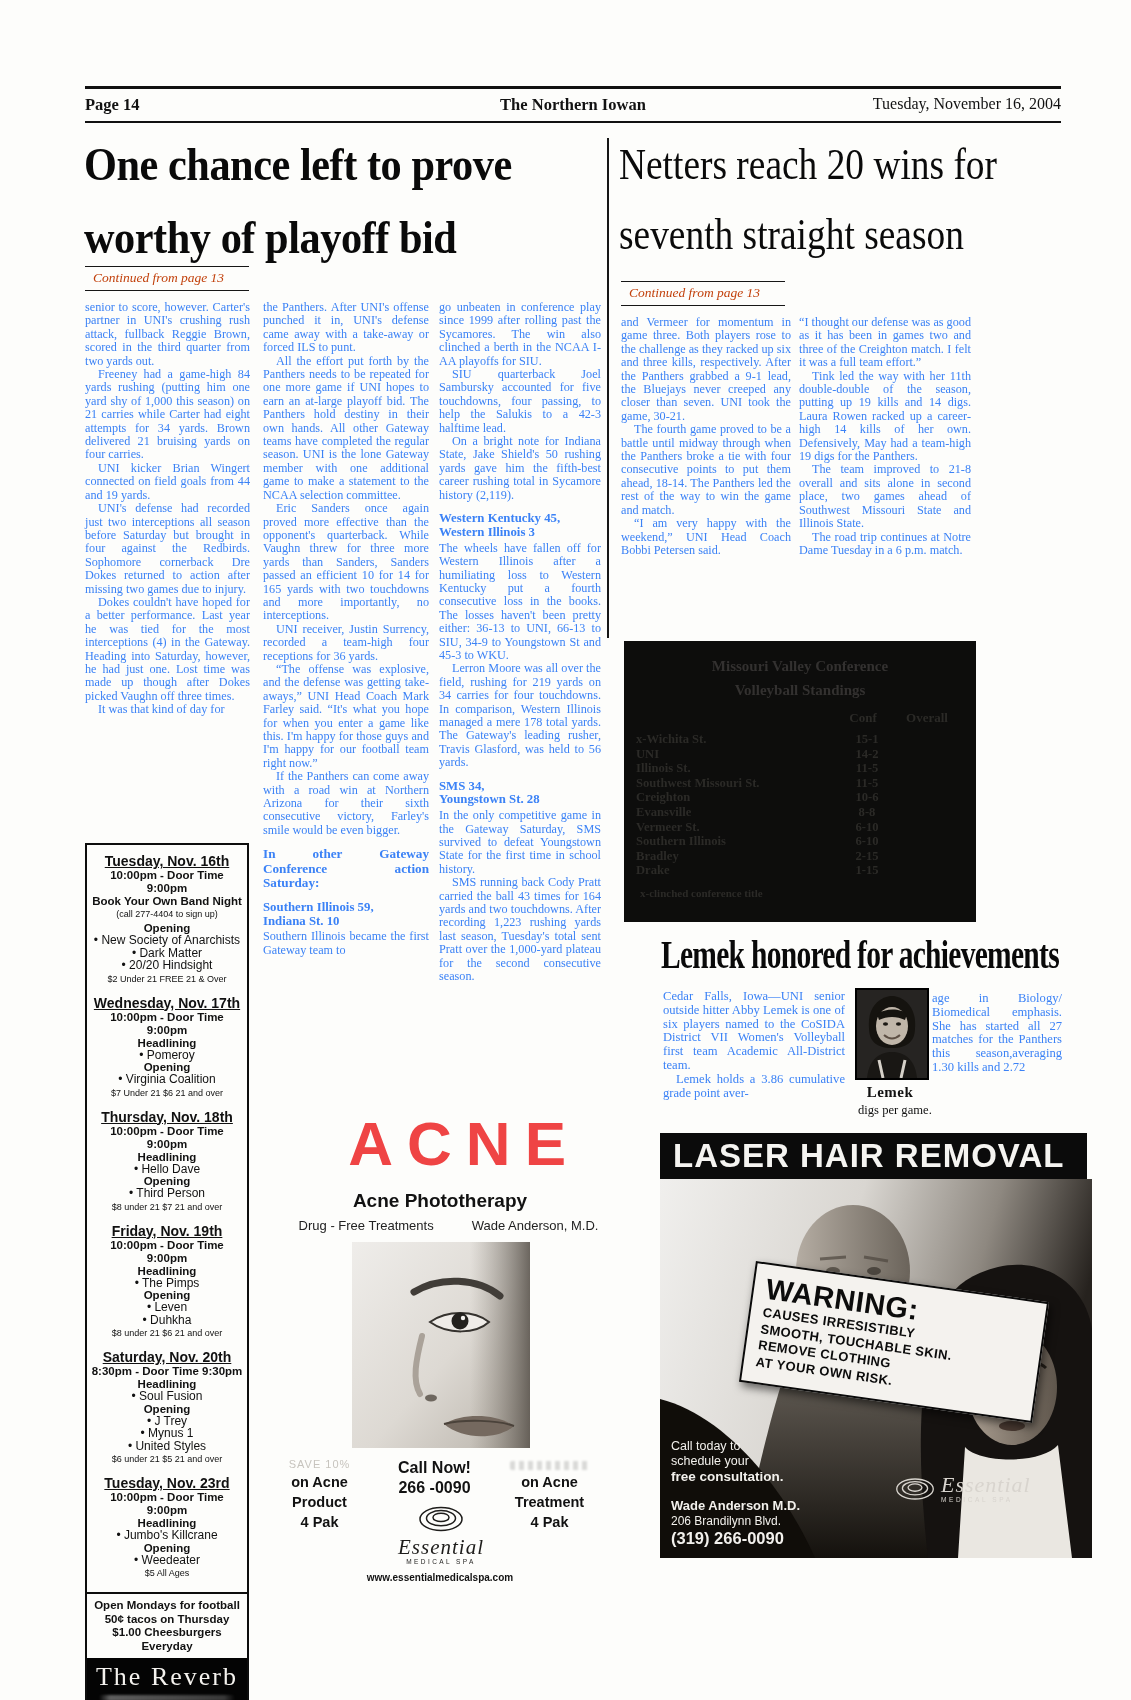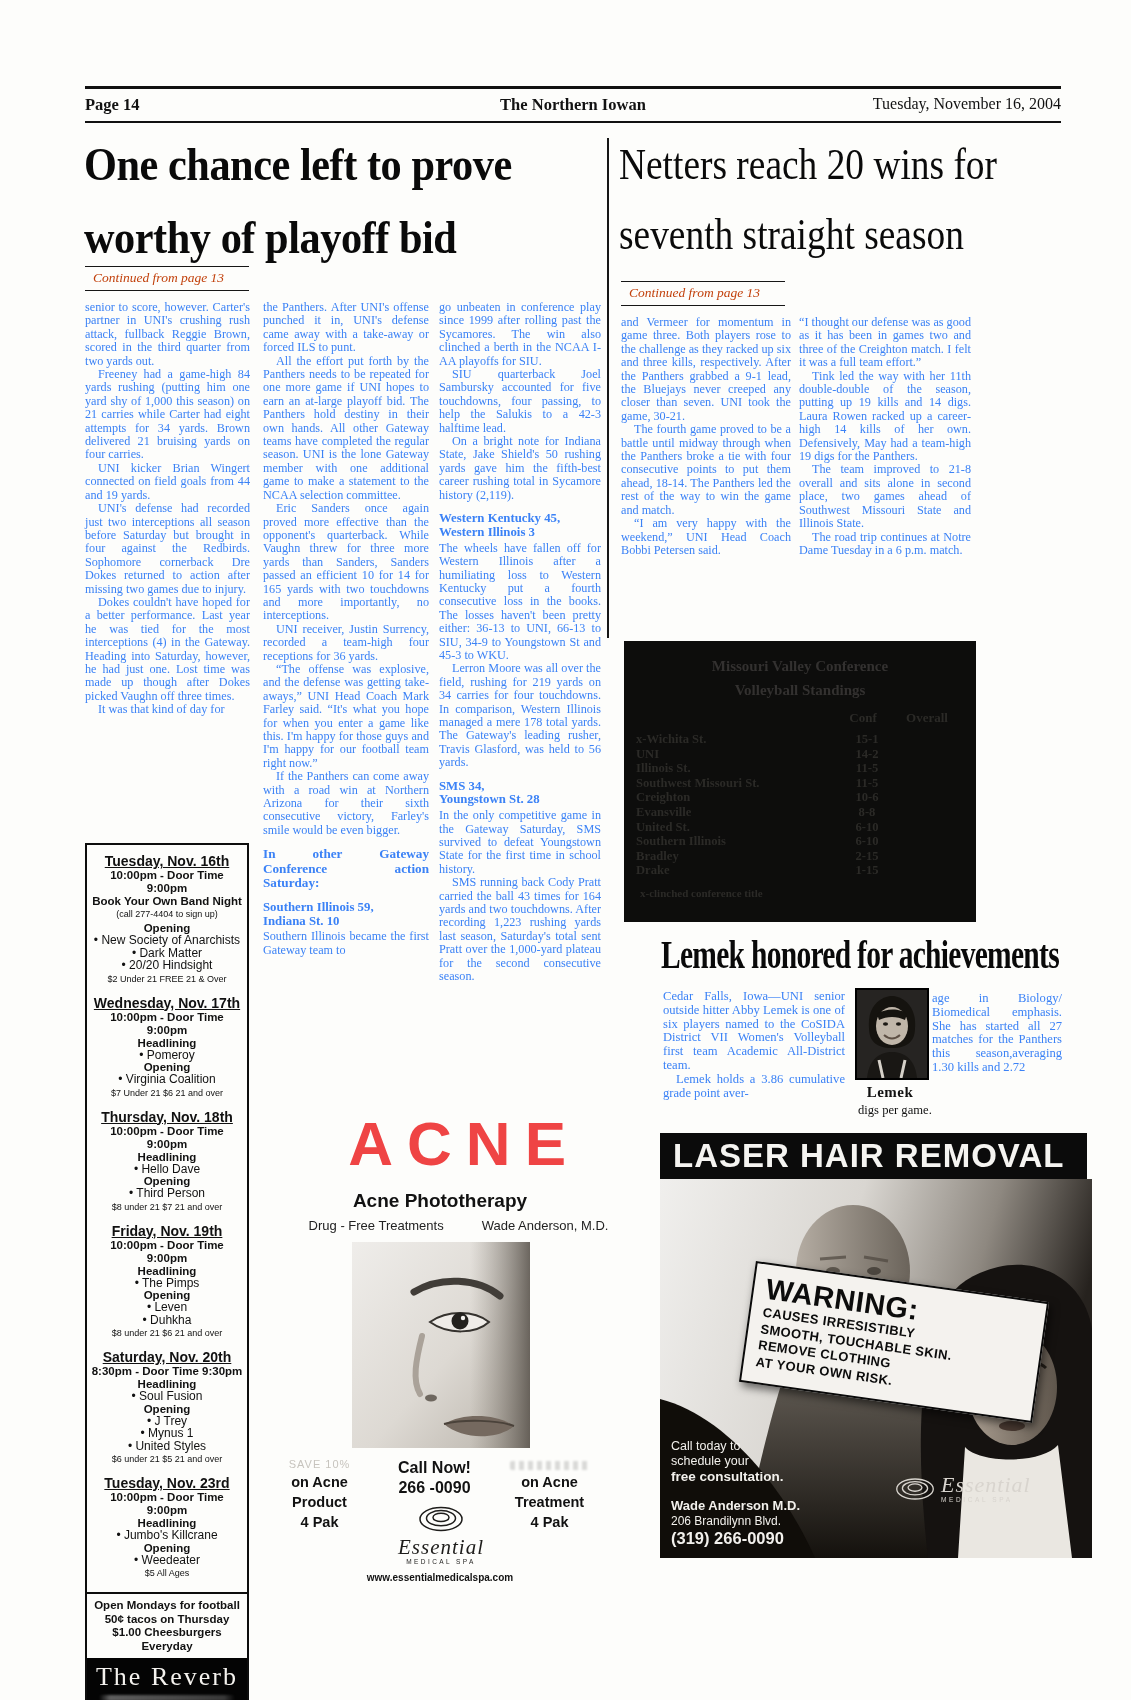--- a/index.html
+++ b/index.html
@@ -52,21 +52,21 @@
   .ev-line.a{font-size:12px;line-height:12.5px;}
   .ev-line.n{font-size:9px;line-height:11px;margin:2px 0;}
   .rv-footer{border-top:2.5px solid #0d0d0d;padding:5px 2px;font-weight:bold;font-size:11.5px;line-height:13.5px;}
   .rv-banner{background:#040404;color:#f4f2ee;padding:4px 0 6px;}
   .rv-name{font-family:"Liberation Serif",serif;font-size:26px;letter-spacing:2px;}
   .rv-smudge{height:6px;margin:3px 12px 2px;background:linear-gradient(90deg,transparent,rgba(170,170,170,.55) 8%,rgba(120,120,120,.45) 92%,transparent);filter:blur(1.2px);}
 
   
   .acne-title{position:absolute;left:300px;top:1108px;width:280px;text-align:right;font-family:"Liberation Sans",sans-serif;font-weight:bold;font-size:62px;letter-spacing:14px;color:#ef4444;filter:blur(0.6px);}
   .acne-sub{position:absolute;left:290px;top:1190px;width:300px;text-align:center;font-family:"Liberation Sans",sans-serif;font-weight:bold;font-size:19px;}
-  .acne-byline{position:absolute;left:306px;top:1218px;width:305px;display:flex;justify-content:center;gap:38px;font-family:"Liberation Sans",sans-serif;font-size:13px;color:#222;}
+  .acne-byline{position:absolute;left:296px;top:1218px;width:305px;display:flex;justify-content:center;gap:38px;font-family:"Liberation Sans",sans-serif;font-size:13px;color:#222;}
   .acne-photo{position:absolute;left:352px;top:1242px;width:178px;height:206px;}
   .acne-promos{position:absolute;left:262px;top:1458px;width:345px;display:flex;font-family:"Liberation Sans",sans-serif;text-align:center;}
   .acne-promos .pcol{flex:1;}
   .faint{color:#c7c4be;font-size:11px;letter-spacing:1px;height:14px;}
   .smudge{height:9px;width:80px;margin:3px auto 2px;background:repeating-linear-gradient(90deg,rgba(0,0,0,.14) 0 5px,transparent 5px 9px);filter:blur(1.1px);border-radius:2px;}
   .pbold{font-weight:bold;font-size:14.5px;line-height:20px;}
   .pphone{font-weight:bold;font-size:16px;line-height:20px;}
   .ess-center{position:absolute;left:393px;top:1505px;width:96px;text-align:center;color:#1e1d1b;}
   .ess-script{font-family:"Liberation Serif",serif;font-style:italic;font-size:21px;line-height:20px;letter-spacing:1px;}
   .ess-sub{font-family:"Liberation Sans",sans-serif;font-size:6.5px;letter-spacing:2.4px;margin-top:1px;}
@@ -139,21 +139,21 @@
       <p class="np p0">go unbeaten in conference play since 1999 after rolling past the Sycamores. The win also clinched a berth in the NCAA I-AA playoffs for SIU.</p>
       <p class="np p">SIU quarterback Joel Sambursky accounted for five touchdowns, four passing, to help the Salukis to a 42-3 halftime lead.</p>
       <p class="np p">On a bright note for Indiana State, Jake Shield's 50 rushing yards gave him the fifth-best career rushing total in Sycamore history (2,119).</p>
       <p class="np score">Western Kentucky 45,
 Western Illinois 3</p>
       <p class="np p0">The wheels have fallen off for Western Illinois after a humiliating loss to Western Kentucky put a fourth consecutive loss in the books. The losses haven't been pretty either: 36-13 to UNI, 66-13 to SIU, 34-9 to Youngstown St and 45-3 to WKU.</p>
       <p class="np p">Lerron Moore was all over the field, rushing for 219 yards on 34 carries for four touchdowns. In comparison, Western Illinois managed a mere 178 total yards. The Gateway's leading rusher, Travis Glasford, was held to 56 yards.</p>
       <p class="np score">SMS 34,
 Youngstown St. 28</p>
       <p class="np p0">In the only competitive game in the Gateway Saturday, SMS survived to defeat Youngstown State for the first time in school history.</p>
-      <p class="np p">SMS running back Cody Pratt carried the ball 43 times for 164 yards and two touchdowns. After recording 1,223 rushing yards last season, Saturday's total sent Pratt over the 1,000-yard plateau for the second consecutive season.</p>
+      <p class="np p">SMS running back Cody Pratt carried the ball 43 times for 164 yards and two touchdowns. After recording 1,223 rushing yards last season, Tuesday's total sent Pratt over the 1,000-yard plateau for the second consecutive season.</p>
     </div>
 
   <div class="contbar" style="left:621px;top:281px;width:156px;">Continued from page 13</div>
   <div class="newscol" style="left:621px;top:316px;width:170px;">
       <p class="np p0">and Vermeer for momentum in game three. Both players rose to the challenge as they racked up six and three kills, respectively. After the Panthers grabbed a 9-1 lead, the Bluejays never creeped any closer than seven. UNI took the game, 30-21.</p>
       <p class="np p">The fourth game proved to be a battle until midway through when the Panthers broke a tie with four consecutive points to put them ahead, 18-14. The Panthers led the rest of the way to win the game and match.</p>
       <p class="np p">“I am very happy with the weekend,” UNI Head Coach Bobbi Petersen said.</p>
     </div>
   <div class="newscol" style="left:799px;top:316px;width:172px;">
       <p class="np p0">“I thought our defense was as good as it has been in games two and three of the Creighton match. I felt it was a full team effort.”</p>
@@ -197,21 +197,21 @@
         <span class="st-team">Creighton</span>
         <span class="st-conf">10-6</span>
         <span class="st-ov"></span>
       </div>
         <div class="st-row">
         <span class="st-team">Evansville</span>
         <span class="st-conf">8-8</span>
         <span class="st-ov"></span>
       </div>
         <div class="st-row">
-        <span class="st-team">United St.</span>
+        <span class="st-team">Vermeer St.</span>
         <span class="st-conf">6-10</span>
         <span class="st-ov"></span>
       </div>
         <div class="st-row">
         <span class="st-team">Southern Illinois</span>
         <span class="st-conf">6-10</span>
         <span class="st-ov"></span>
       </div>
         <div class="st-row">
         <span class="st-team">Bradley</span>

